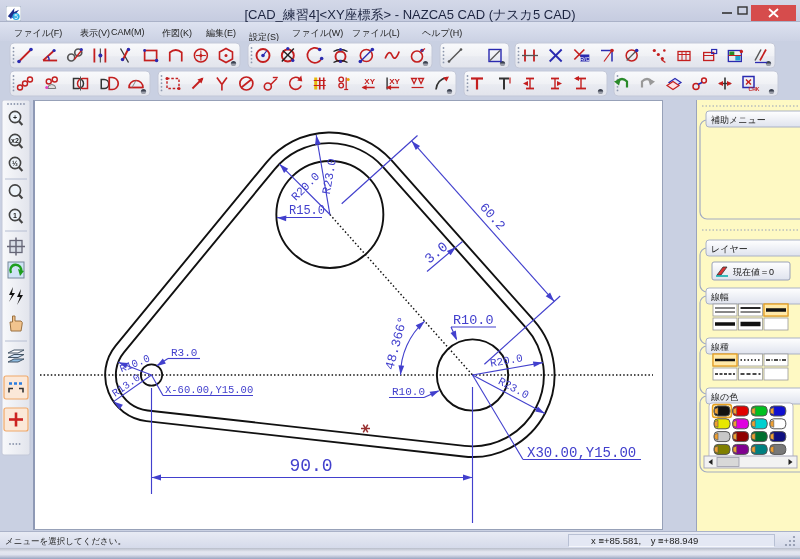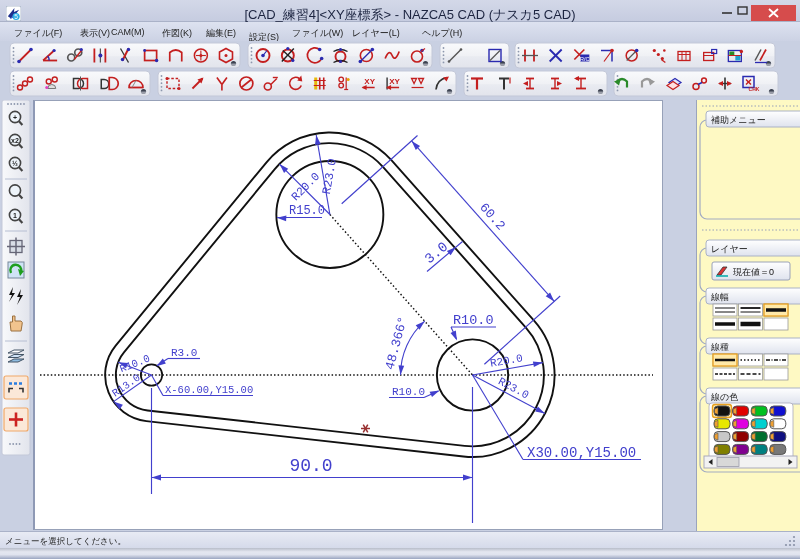--- a/index.html
+++ b/index.html
@@ -30,21 +30,21 @@
  </svg>
 </div>
 <div class="menubar">
     <span style="position:absolute;left:14px;top:5px">ファイル(F)</span>
     <span style="position:absolute;left:80px;top:5px">表示(V)</span>
     <span style="position:absolute;left:111px;top:5px">CAM(M)</span>
     <span style="position:absolute;left:162px;top:5px">作図(K)</span>
     <span style="position:absolute;left:206px;top:5px">編集(E)</span>
     <span style="position:absolute;left:249px;top:9px">設定(S)</span>
     <span style="position:absolute;left:292px;top:5px">ファイル(W)</span>
-    <span style="position:absolute;left:352px;top:5px">レイヤー(L)</span>
+    <span style="position:absolute;left:352px;top:5px">ファイル(L)</span>
     <span style="position:absolute;left:422px;top:5px">ヘルプ(H)</span>
   </div>
 <svg width="800" height="57" viewBox="0 41 800 57" style="position:absolute;left:0;top:41px">
     <defs>
       <linearGradient id="tg" x1="0" y1="0" x2="0" y2="1">
         <stop offset="0" stop-color="#f9fafc"></stop>
         <stop offset="0.5" stop-color="#f0f1f5"></stop>
         <stop offset="0.55" stop-color="#e9ebf1"></stop>
         <stop offset="1" stop-color="#e2e4ec"></stop>
       </linearGradient>
@@ -511,20 +511,21 @@
       <rect x="72.80000000000001" y="344.4" width="16" height="10" rx="4" fill="#787878" stroke="#555" stroke-width="1"></rect>
       <polygon points="73.30000000000001,347.4 76.80000000000001,345.9 76.80000000000001,352.9 73.30000000000001,351.4" fill="#f0a030" stroke="#555" stroke-width="0.6"></polygon>
       <rect x="7" y="356" width="93" height="12" fill="#f2f2f2" stroke="#aab" stroke-width="1"></rect>
       <polygon points="15.5,359 15.5,365 11.5,362" fill="#222"></polygon>
       <polygon points="91.5,359 91.5,365 95.5,362" fill="#222"></polygon>
       <rect x="20" y="357.5" width="22" height="9" fill="#d8d8d8" stroke="#99a" stroke-width="0.8"></rect>
     </svg>
   </div>
 <div class="statusbar">
  <span style="position:absolute;left:5px;top:4px">メニューを選択してください。</span>
+ <span style="position:absolute;left:568px;top:2px;width:207px;height:13px;background:#e4e8f4;border:1px solid #b8c0d4;border-bottom-color:#f4f6fb;padding-left:22px;font-size:9.5px">x ≡+85.581,　y ≡+88.949</span>
  <svg width="14" height="12" style="position:absolute;left:783px;top:3px">
       <g fill="#8a93a8">
         <circle cx="11" cy="2" r="1.1"></circle>
         <circle cx="7" cy="6" r="1.1"></circle>
         <circle cx="11" cy="6" r="1.1"></circle>
         <circle cx="3" cy="10" r="1.1"></circle>
         <circle cx="7" cy="10" r="1.1"></circle>
         <circle cx="11" cy="10" r="1.1"></circle>
       </g>
     </svg>

